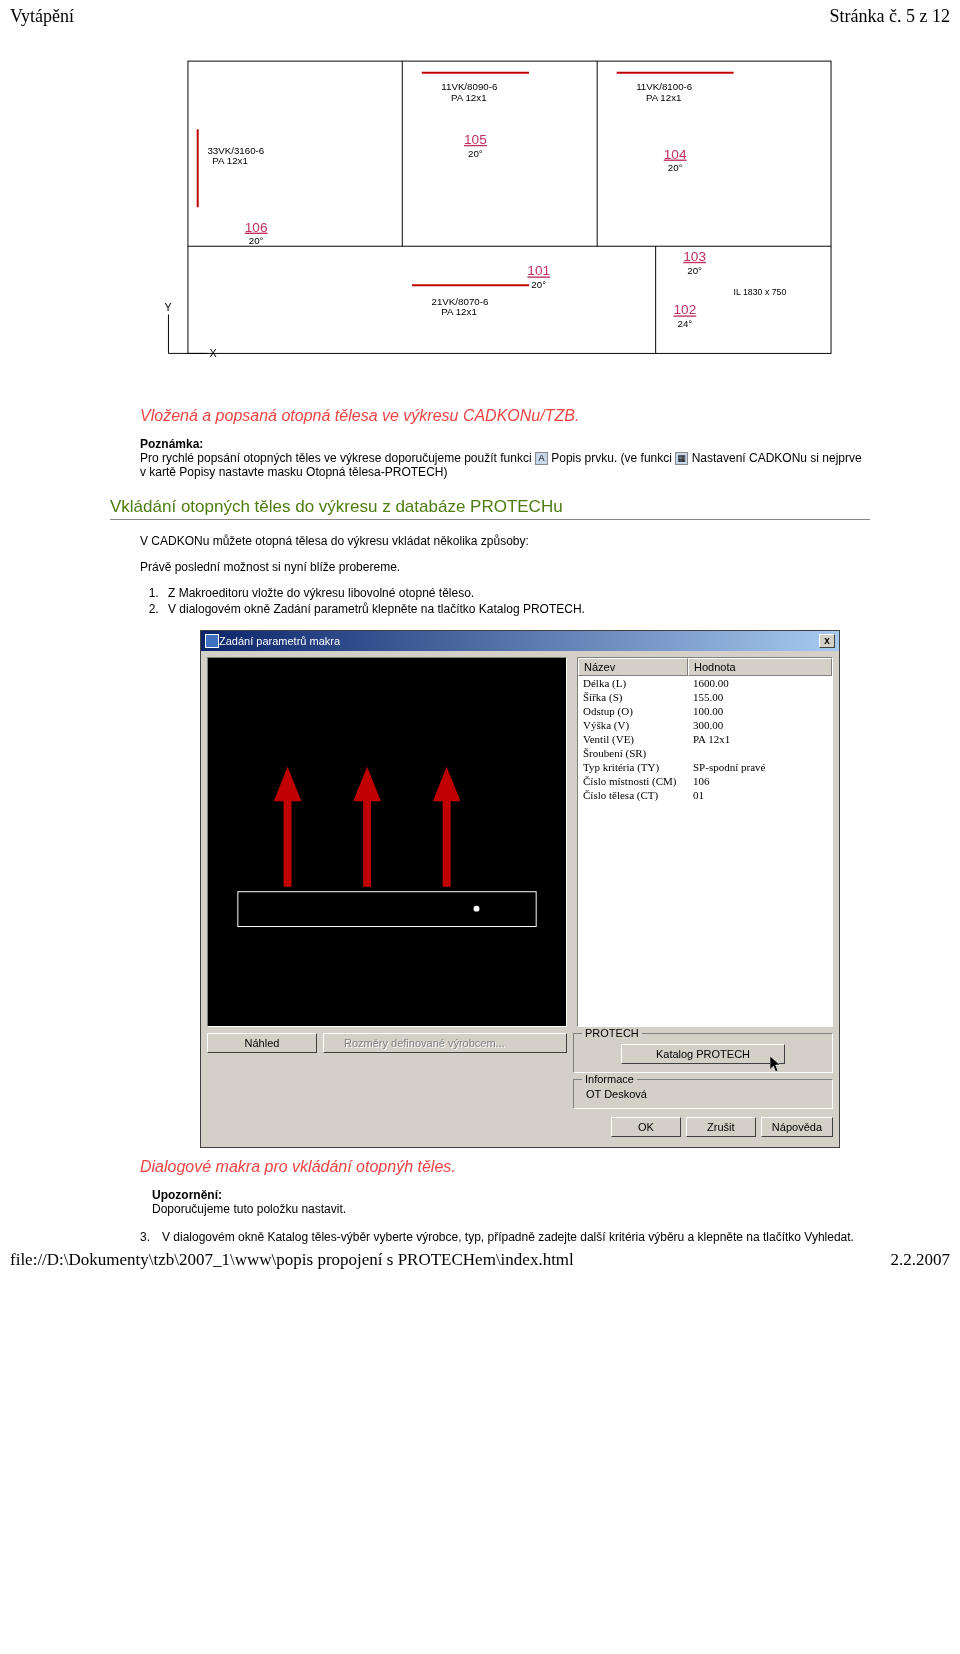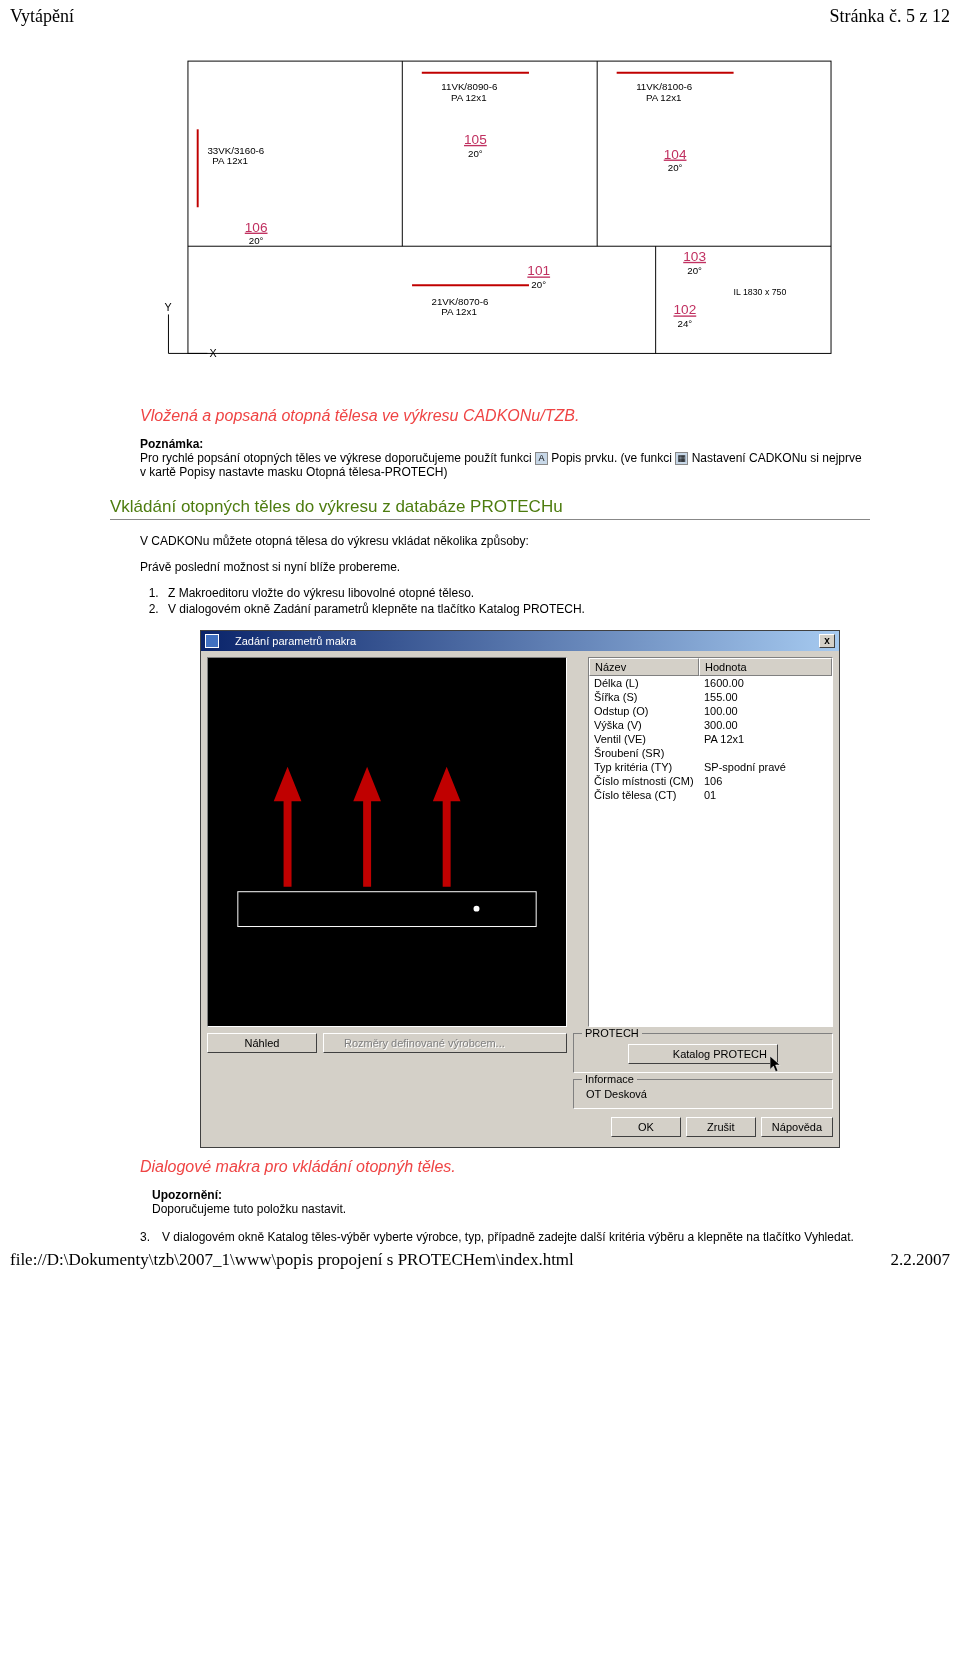--- a/index.html
+++ b/index.html
@@ -31,44 +31,44 @@
     font-family: Verdana, Arial, sans-serif;
   }
   .body-text { margin: 0 0 12px 30px; font-size: 12px; }
   ul.bullets { margin: 0 0 14px 60px; list-style: disc; font-size: 12px; }
   ul.bullets li { margin-bottom: 2px; }
   ol.numbered { margin: 0 0 14px 52px; list-style: decimal; font-size: 12px; }
   ol.numbered li { margin-bottom: 2px; padding-left: 6px; }
   .dialog-outer { margin: 4px 0 10px 90px; width: 640px; }
   .dialog { border: 1px solid #404040; background: #d4d0c8; font-family: "MS Sans Serif", Tahoma, Arial, sans-serif; font-size: 11px; }
   .dialog-titlebar { background: linear-gradient(to right, #0a246a, #a6caf0); color: #fff; padding: 3px 4px; display: flex; align-items: center; justify-content: space-between; }
-  .dialog-titlebar .title-left { display: flex; align-items: center; gap: 16px; }
+  .dialog-titlebar .title-left { display: flex; align-items: center; gap: 0; }
   .title-icon { width: 14px; height: 14px; background: #4070c0; border: 1px solid #fff; display: inline-block; }
   .dialog-close { width: 16px; height: 14px; background: #d4d0c8; border: 1px solid #fff; border-right-color: #404040; border-bottom-color: #404040; color: #000; font-size: 10px; line-height: 12px; text-align: center; font-weight: bold; }
   .dialog-body { padding: 6px; }
-  .dialog-main { display: flex; gap: 21px; }
+  .dialog-main { display: flex; gap: 10px; }
   .preview-pane { width: 360px; height: 370px; background: #000; border: 1px solid #808080; border-right-color: #fff; border-bottom-color: #fff; position: relative; }
   .param-pane { flex: 1; height: 370px; background: #fff; border: 1px solid #808080; border-right-color: #fff; border-bottom-color: #fff; }
   .param-headers { display: flex; font-size: 11px; }
   .param-headers div { background: #d4d0c8; border: 1px solid #fff; border-right-color: #808080; border-bottom-color: #808080; padding: 2px 5px; }
   .ph-name { width: 110px; }
   .ph-val { flex: 1; }
-  .param-rows { font-size: 11px; }
+  .param-rows { font-size: 11px; font-family: Liberation Serif, serif; }
   .param-row { display: flex; }
   .param-row div { padding: 1px 5px; }
   .pr-name { width: 110px; }
   .pr-val { flex: 1; }
   .bottom-area { margin-top: 6px; display: flex; gap: 6px; }
   .bottom-left { width: 360px; }
   .bottom-right { flex: 1; }
   .group-box { border: 1px solid #808080; border-right-color: #fff; border-bottom-color: #fff; padding: 10px 8px 8px 8px; position: relative; margin-bottom: 6px; }
   .group-box-label { position: absolute; top: -7px; left: 8px; background: #d4d0c8; padding: 0 3px; font-size: 11px; }
   .win-button { background: #d4d0c8; border: 1px solid #fff; border-right-color: #404040; border-bottom-color: #404040; padding: 3px 10px; font-size: 11px; min-width: 70px; text-align: center; cursor: default; display: inline-block; }
   .win-button.disabled { color: #808080; text-shadow: 1px 1px 0 #fff; }
-  .win-button.wide { width: 150px; margin: 0 auto; display: block; text-align: right; }
+  .win-button.wide { width: 164px; margin: 0 auto; display: block; }
   .btn-row { display: flex; justify-content: flex-end; gap: 5px; padding: 2px 0 4px 0; }
   .info-text { padding: 2px 4px; font-size: 11px; }
   .preview-pane svg { width: 100%; height: 100%; }
   .warn-block { margin: 6px 0 14px 42px; font-size: 12px; }
   .warn-block .bold { font-weight: bold; }
   .step3 { margin: 0 0 14px 30px; font-size: 12px; display: flex; }
   .step3 .num { width: 22px; flex-shrink: 0; }
   .footer-row { position: absolute; bottom: 8px; left: 10px; right: 10px; display: flex; justify-content: space-between; font-family: "Times New Roman", serif; font-size: 17px; }
   .cursor-arrow { width: 18px; height: 18px; }
 </style>

